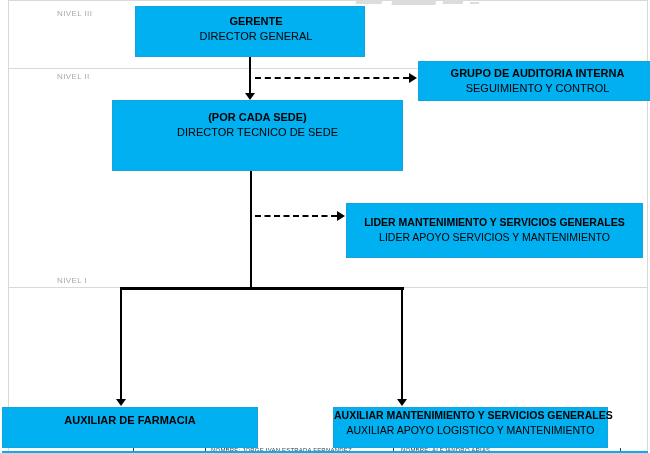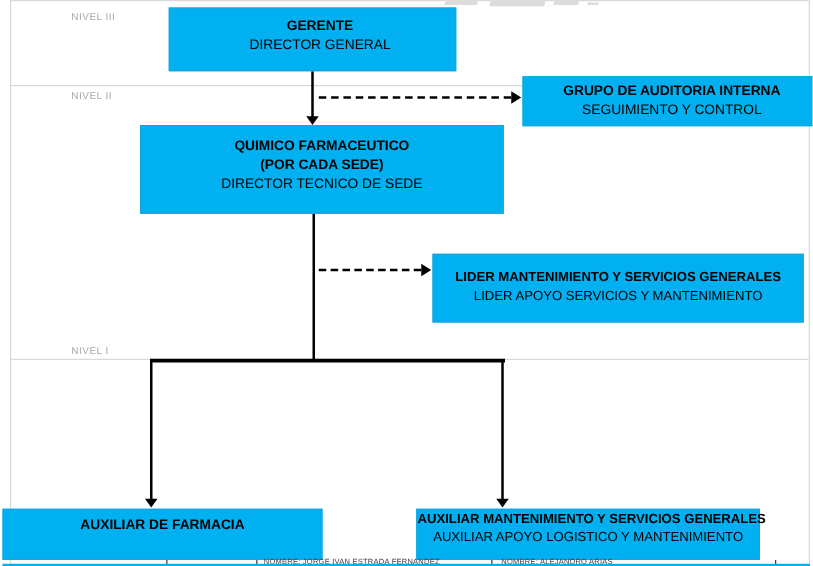--- a/index.html
+++ b/index.html
@@ -124,21 +124,20 @@
     <div class="t">GERENTE</div>
     <div class="s">DIRECTOR GENERAL</div>
   </div>
 
   <div class="node node--auditoria">
     <div class="t">GRUPO DE AUDITORIA INTERNA</div>
     <div class="s">SEGUIMIENTO Y CONTROL</div>
   </div>
 
   <div class="node node--quimico">
-    <div class="t">QUIMICO FARMACEUTICO</div>
     <div class="t">(POR CADA SEDE)</div>
     <div class="s">DIRECTOR TECNICO DE SEDE</div>
   </div>
 
   <div class="node node--lider">
     <div class="t">LIDER MANTENIMIENTO Y SERVICIOS GENERALES</div>
     <div class="s">LIDER APOYO SERVICIOS Y MANTENIMIENTO</div>
   </div>
 
   <div class="node node--auxf">

